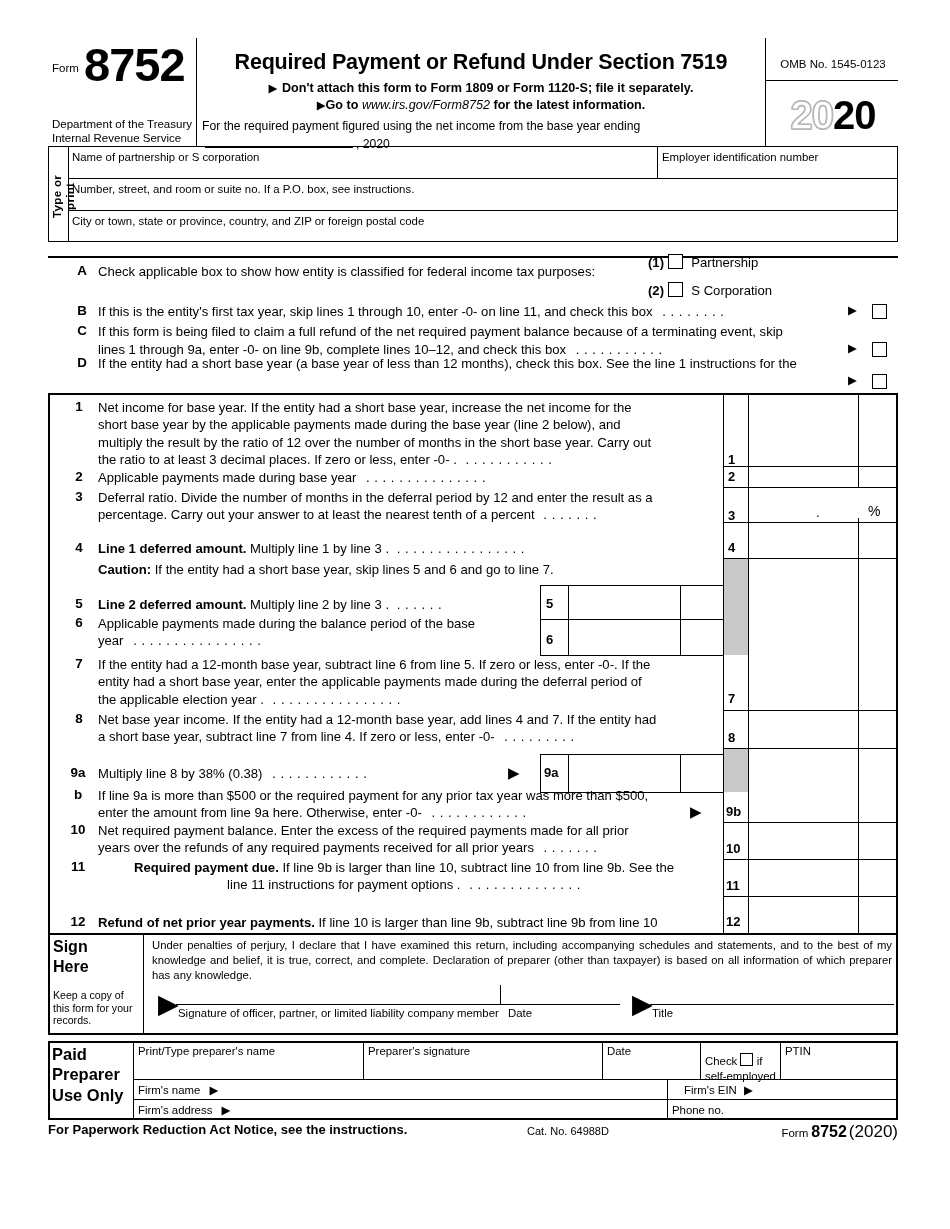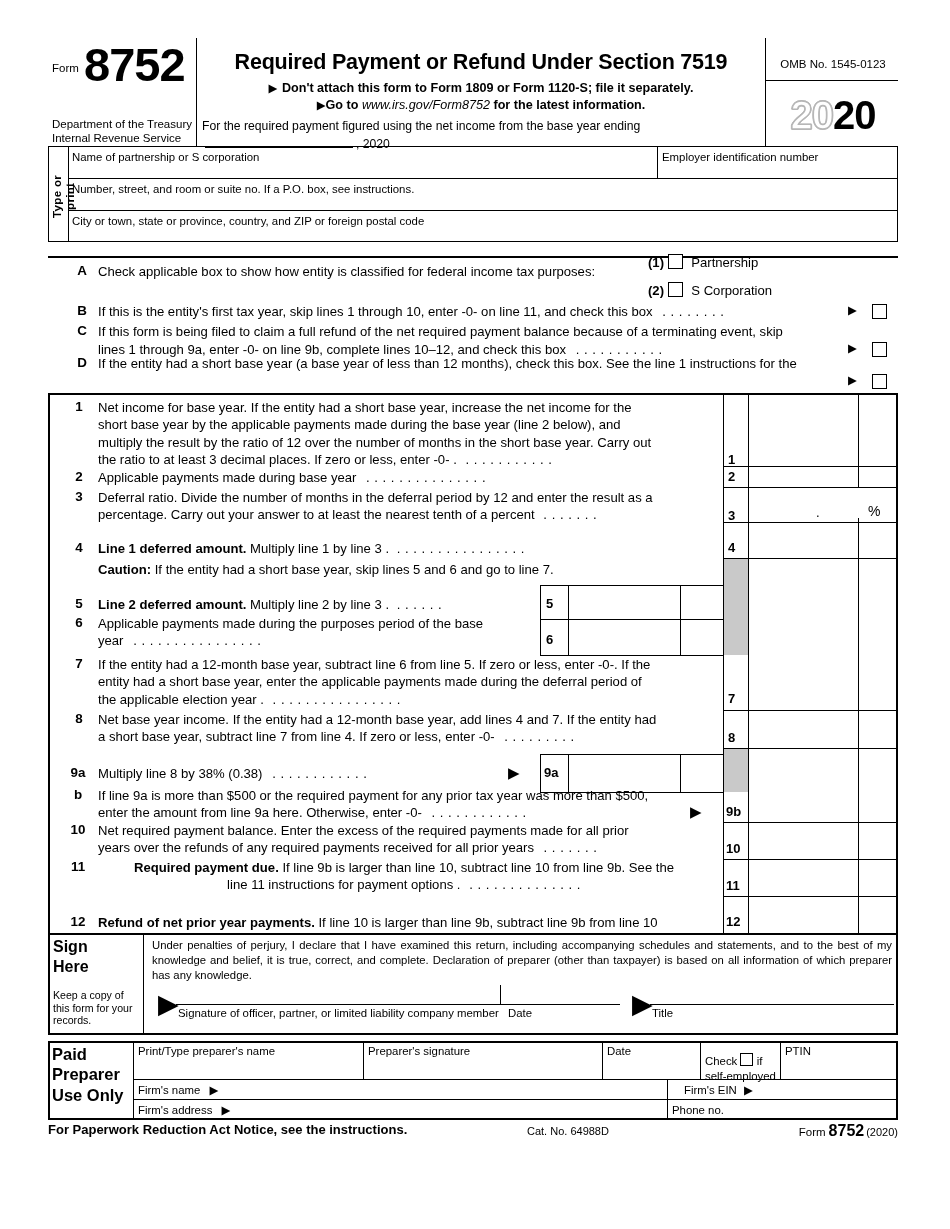--- a/index.html
+++ b/index.html
@@ -338,21 +338,21 @@
     <span>5</span>
   </div>
   <div class="abs" style="left:572px; top:595px; width:104px; height:18px; font-size:13px; text-align:right;"></div>
   <div class="abs" style="left:684px; top:595px; width:32px; height:18px; font-size:13px;"></div>
   <div class="abs" style="left:540px; top:619px; width:183px; height:0; border-top:1.2px solid #000;"></div>
 
   <div class="abs linenum" style="left:68px; top:615px; width:22px;">
     <span>6</span>
   </div>
   <div class="abs body-t" style="left:98px; top:615px; width:430px;">
-    <div>Applicable payments made during the purposes period of the base</div>
+    <div>Applicable payments made during the balance period of the base</div>
     <div>
       <span>year</span>
       <span class="dots" style="margin-left:6px">. . . . . . . . . . . . . . . .</span>
     </div>
   </div>
   <div class="abs boxnum" style="left:546px; top:632px;">
     <span>6</span>
   </div>
   <div class="abs" style="left:572px; top:631px; width:104px; height:18px; font-size:13px; text-align:right;"></div>
   <div class="abs" style="left:684px; top:631px; width:32px; height:18px; font-size:13px;"></div>
@@ -583,16 +583,16 @@
   </div>
   <div class="abs" style="left:740px; top:1103px; width:150px; height:14px; font-size:12px;"></div>
 
   <div class="abs" style="left:48px; top:1122px; font-size:13px; font-weight:bold;">
     <span>For Paperwork Reduction Act Notice, see the instructions.</span>
   </div>
   <div class="abs" style="left:527px; top:1125px; font-size:11px;">
     <span>Cat. No. 64988D</span>
   </div>
   <div class="abs rgt" style="left:740px; top:1122px; width:158px; font-size:11.5px;">
-    <span>Form</span><span style="font-size:16px; font-weight:bold; margin-left:3px;">8752</span><span style="font-size:11px; margin-left:2px;">(2020)</span>
+    <span>Form</span><span style="font-size:16px; font-weight:bold; margin-left:3px;">8752</span><span style="font-size:17px; margin-left:2px;">(2020)</span>
   </div>
 
 </div>
 
 </body></html>

